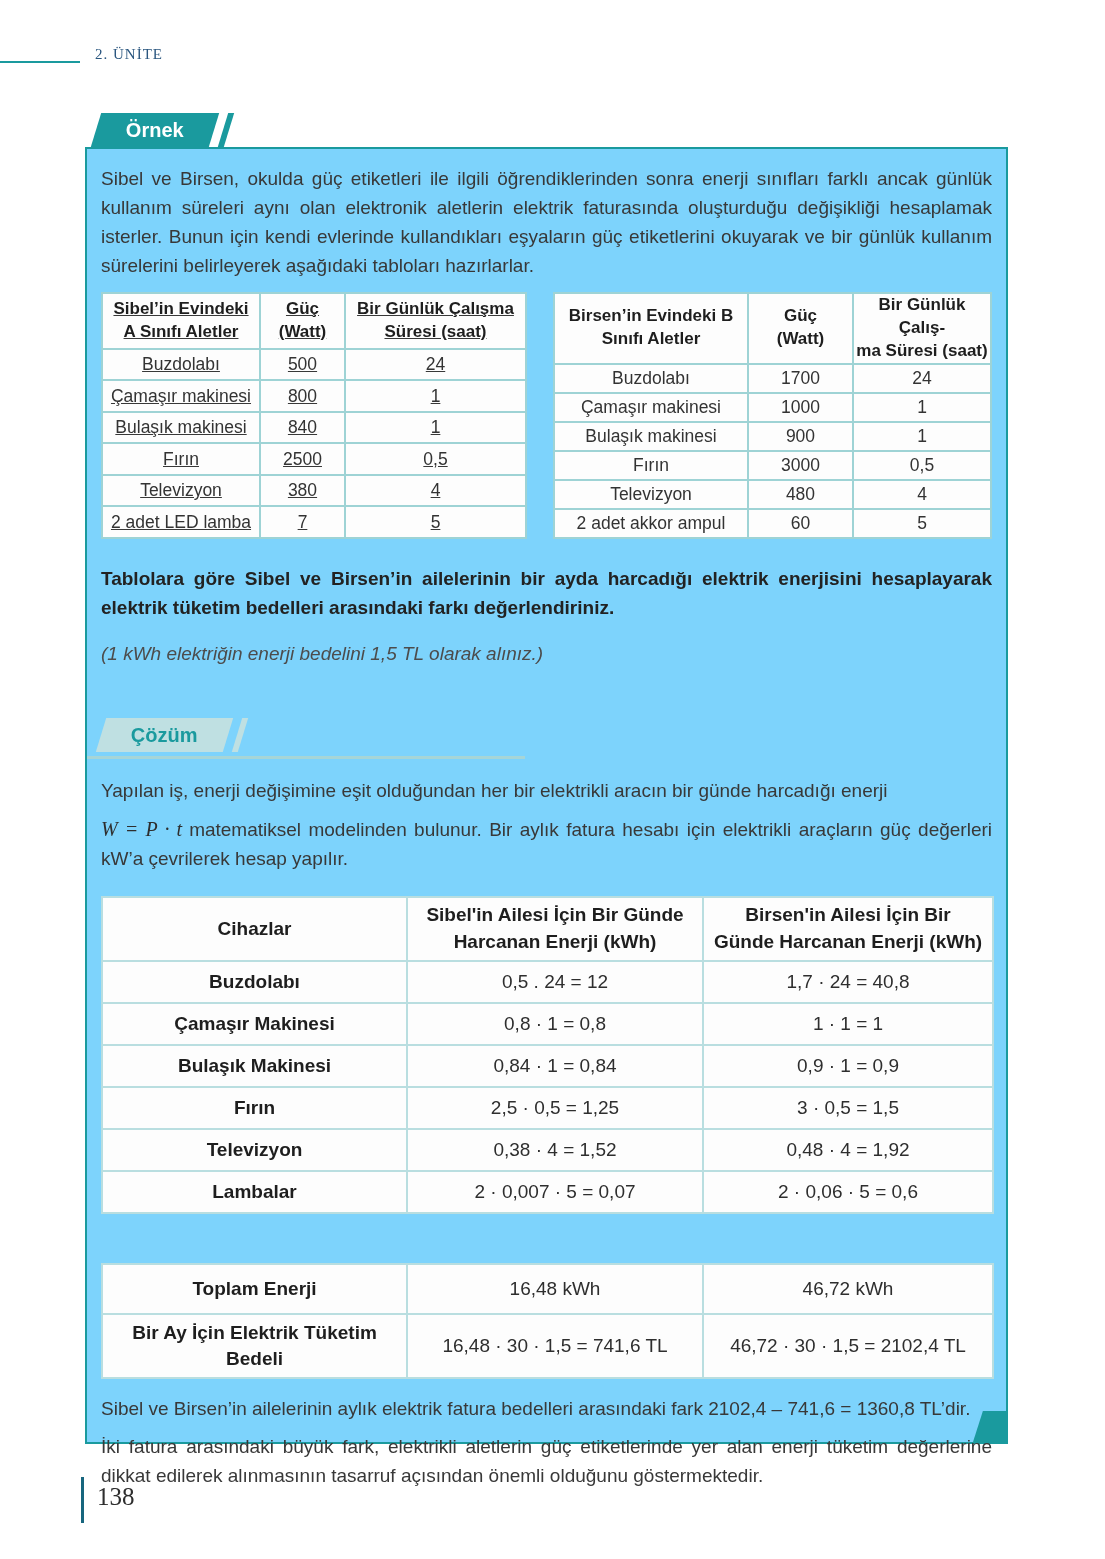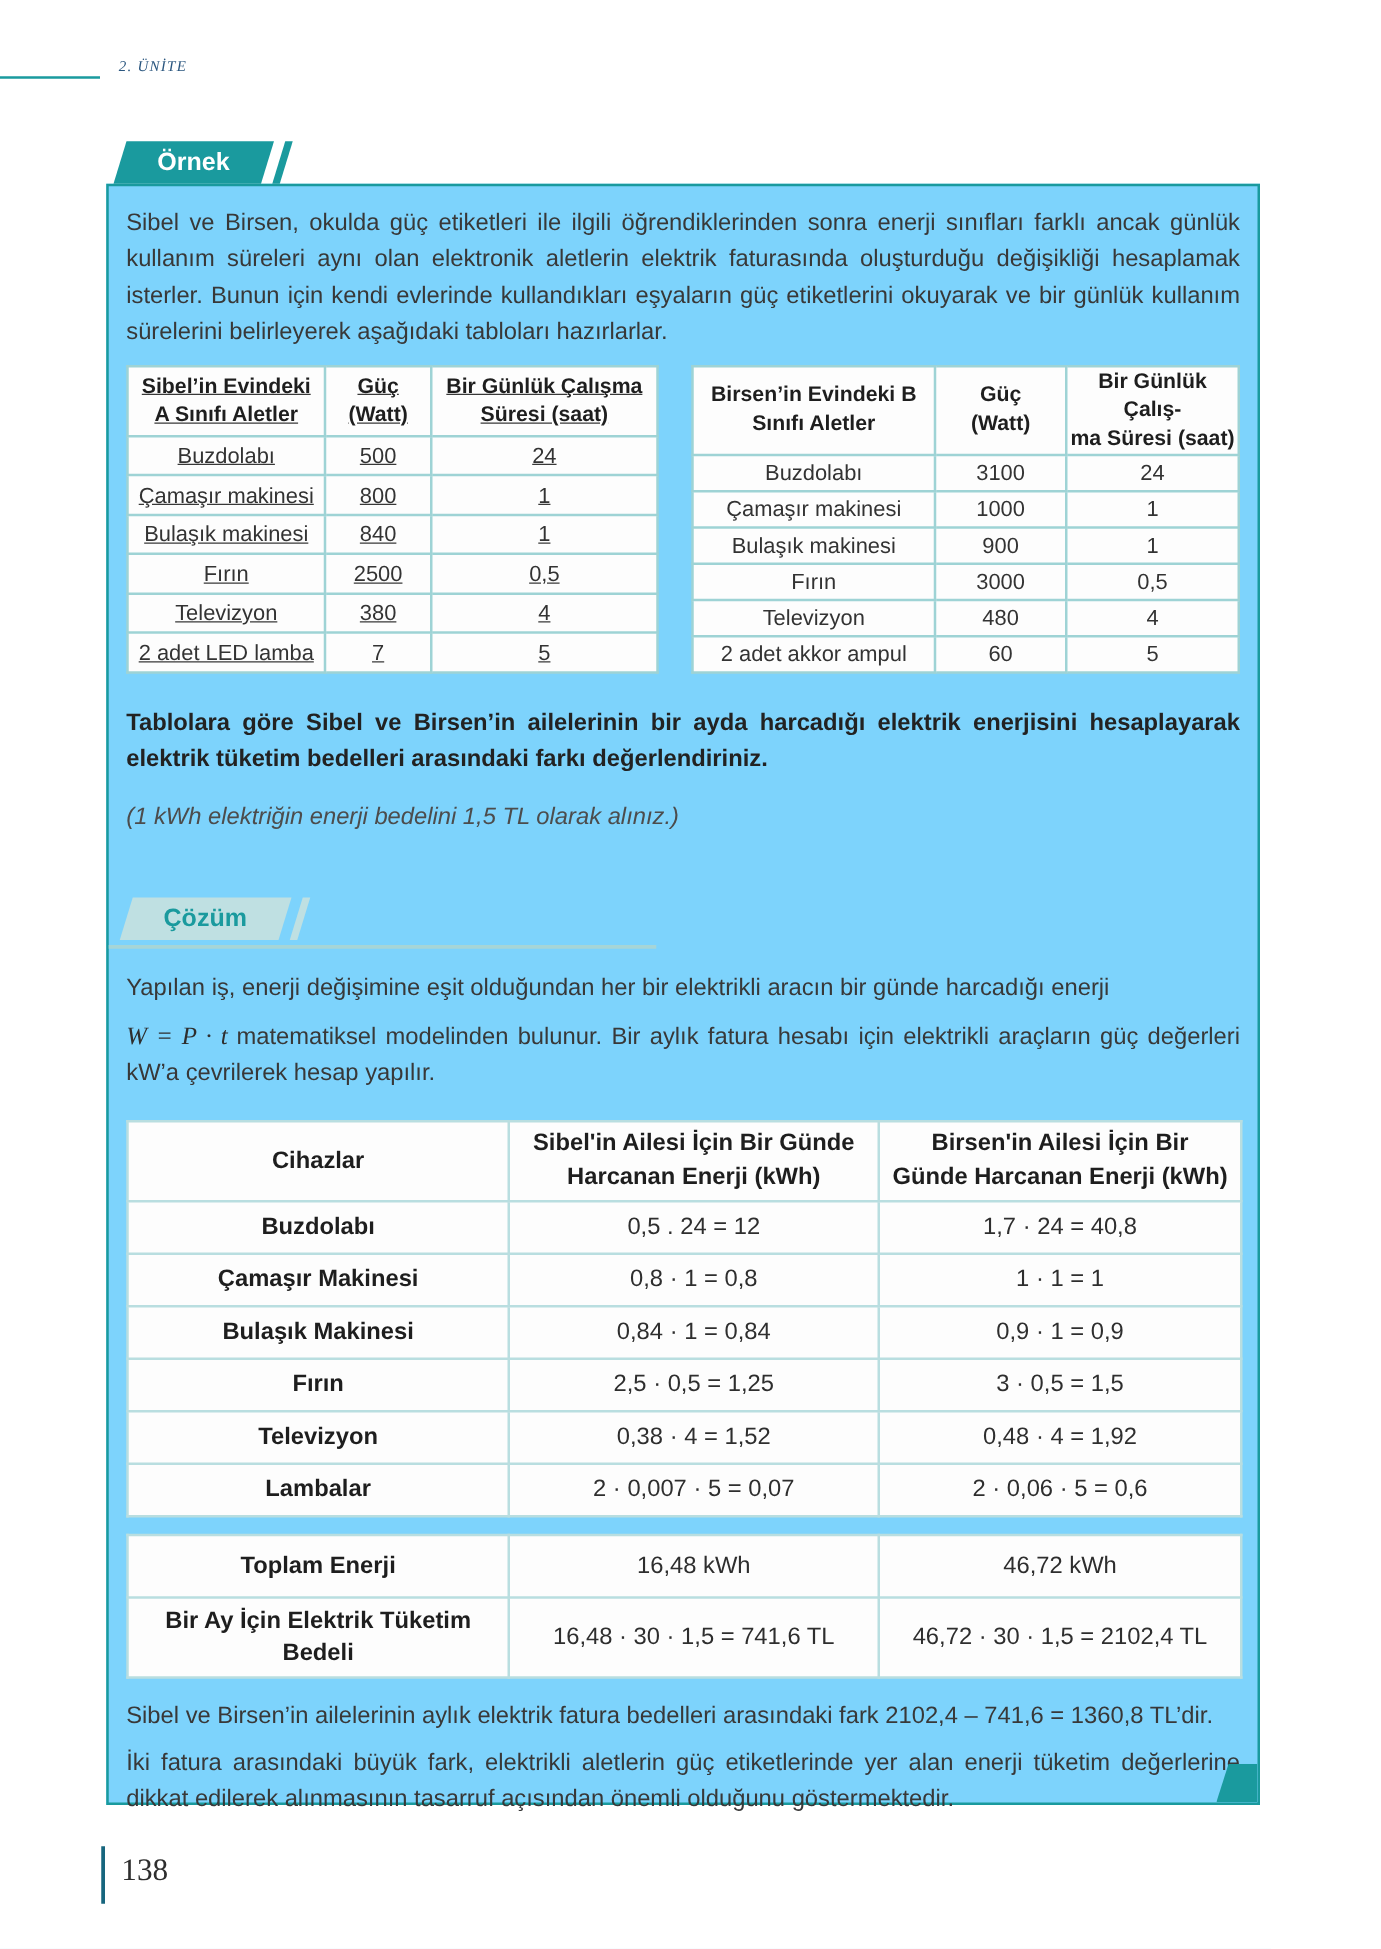--- a/index.html
+++ b/index.html
@@ -7,21 +7,21 @@
   body {
     width:1105px; height:1559px; position:relative; overflow:hidden;
     font-family:"Liberation Sans", sans-serif; color:#383838;
   }
   .pre { white-space:pre-line; }
 
   
   .unit-rule { position:absolute; left:0; top:61px; width:80px; height:2px; background:#1a9a9e; }
   .unit-title {
     position:absolute; left:95px; top:46px;
-    font-family:"Liberation Serif", serif; font-size:12px; color:#2a567f; letter-spacing:1px;font-style:italic;
+    font-family:"Liberation Serif", serif; font-size:15px; color:#2a567f; letter-spacing:1px;
   }
 
   
   .tab { position:absolute; height:34px; z-index:3; }
   .tab-main {
     height:100%; display:flex; align-items:center; padding:0 30px;
     transform:skewX(-17deg); transform-origin:center;
   }
   .tab-main > span { transform:skewX(17deg); font-weight:bold; font-size:20px; }
   .tab-stripe {
@@ -69,21 +69,21 @@
   .mini-birsen { width:437px; }
 
   
   .big { table-layout:fixed; width:891px; margin-top:23px;padding-left:44px; }
   .big th, .big td {
     border:2px solid #b9dee0; text-align:center; vertical-align:middle; background:#fdfdfd;
   }
   .big th { font-size:19px; line-height:1.4; font-weight:bold; color:#1e1e1e; height:64px; }
   .big td { font-size:19px; color:#2e2e2e; height:42px; }
   .big td.lbl { font-weight:bold; color:#1e1e1e; }
-  .totals { margin-top:13px;border-radius:18px; }
+  .totals { margin-top:49px;border-radius:18px; }
   .totals td.tall { height:64px; line-height:1.35; }
   .totals td.r1 { height:50px; }
 
   
   .corner-mark {
     position:absolute; right:0; bottom:0; width:33px; height:31px; background:#1a9a9e;
     clip-path:polygon(30% 0, 100% 0, 100% 100%, 0 100%);
     margin:0 !important;
   }
 
@@ -175,21 +175,21 @@
 Sınıfı Aletler</th>
           <th class="pre">Güç
 (Watt)</th>
           <th class="pre">Bir Günlük Çalış-
 ma Süresi (saat)</th>
         </tr>
       </thead>
       <tbody>
         <tr>
           <td>Buzdolabı</td>
-          <td>3100</td>
+          <td>1700</td>
           <td>24</td>
         </tr>
         <tr>
           <td>Çamaşır makinesi</td>
           <td>1000</td>
           <td>1</td>
         </tr>
         <tr>
           <td>Bulaşık makinesi</td>
           <td>900</td>

